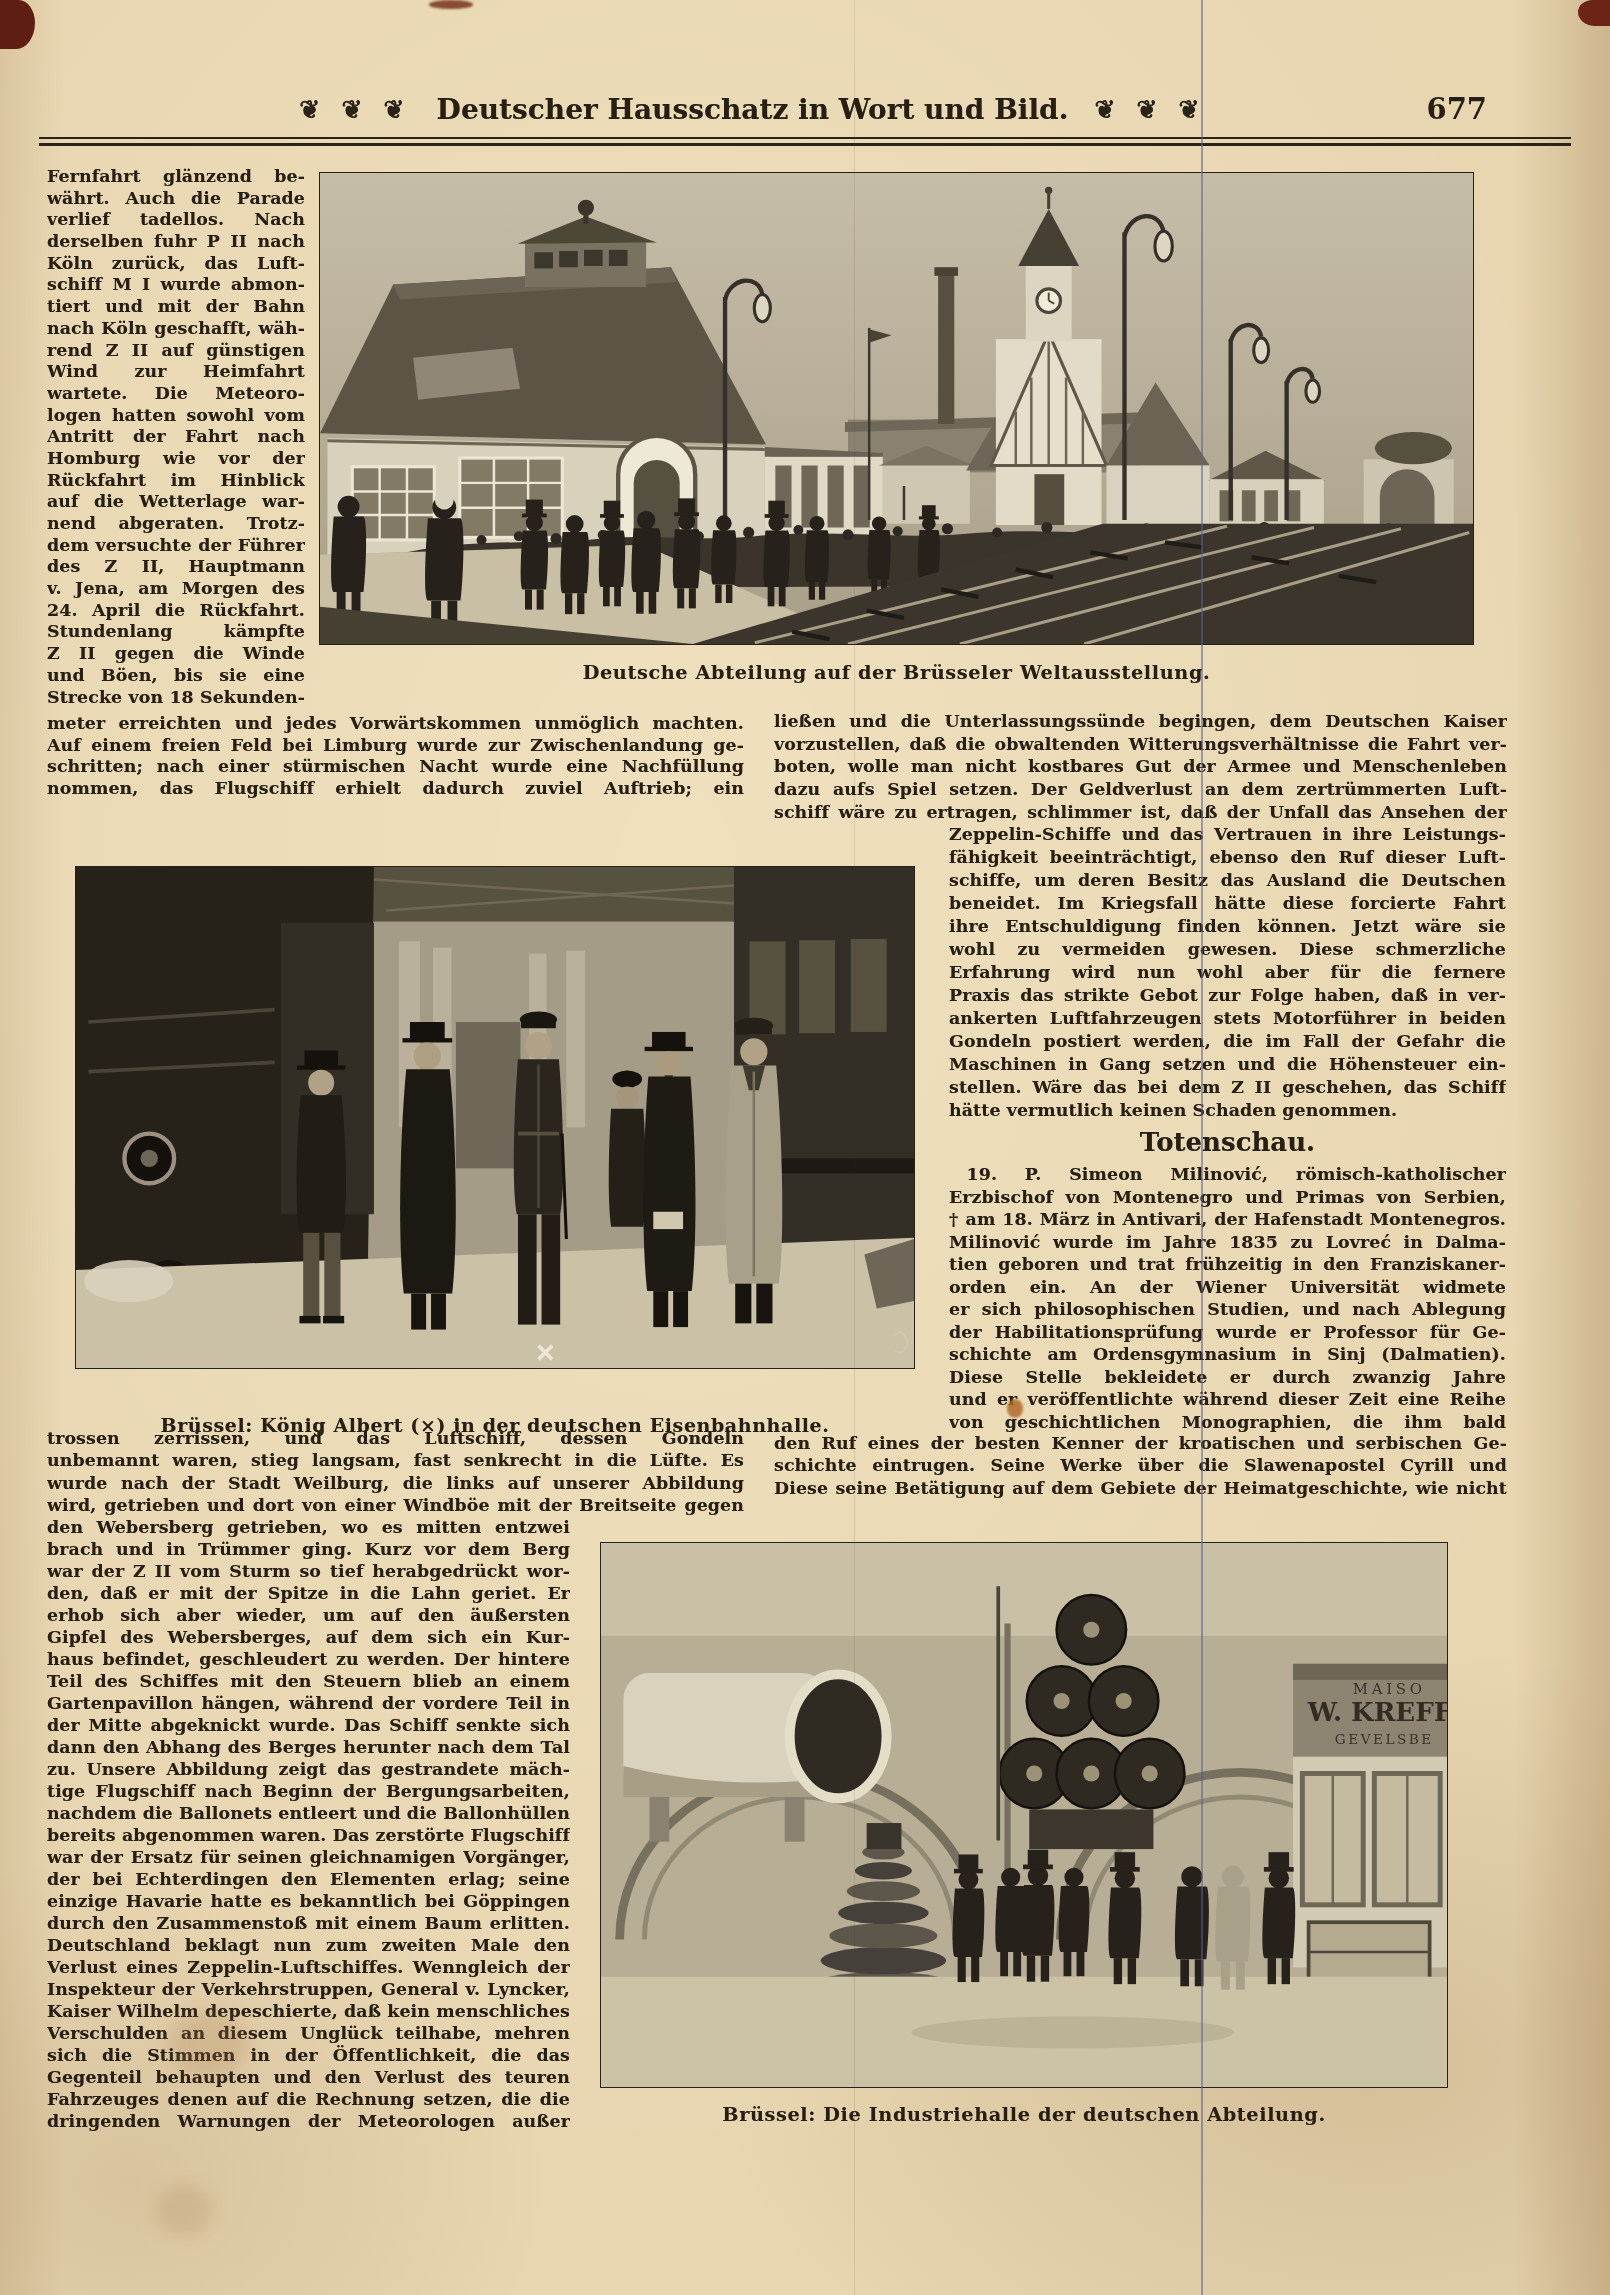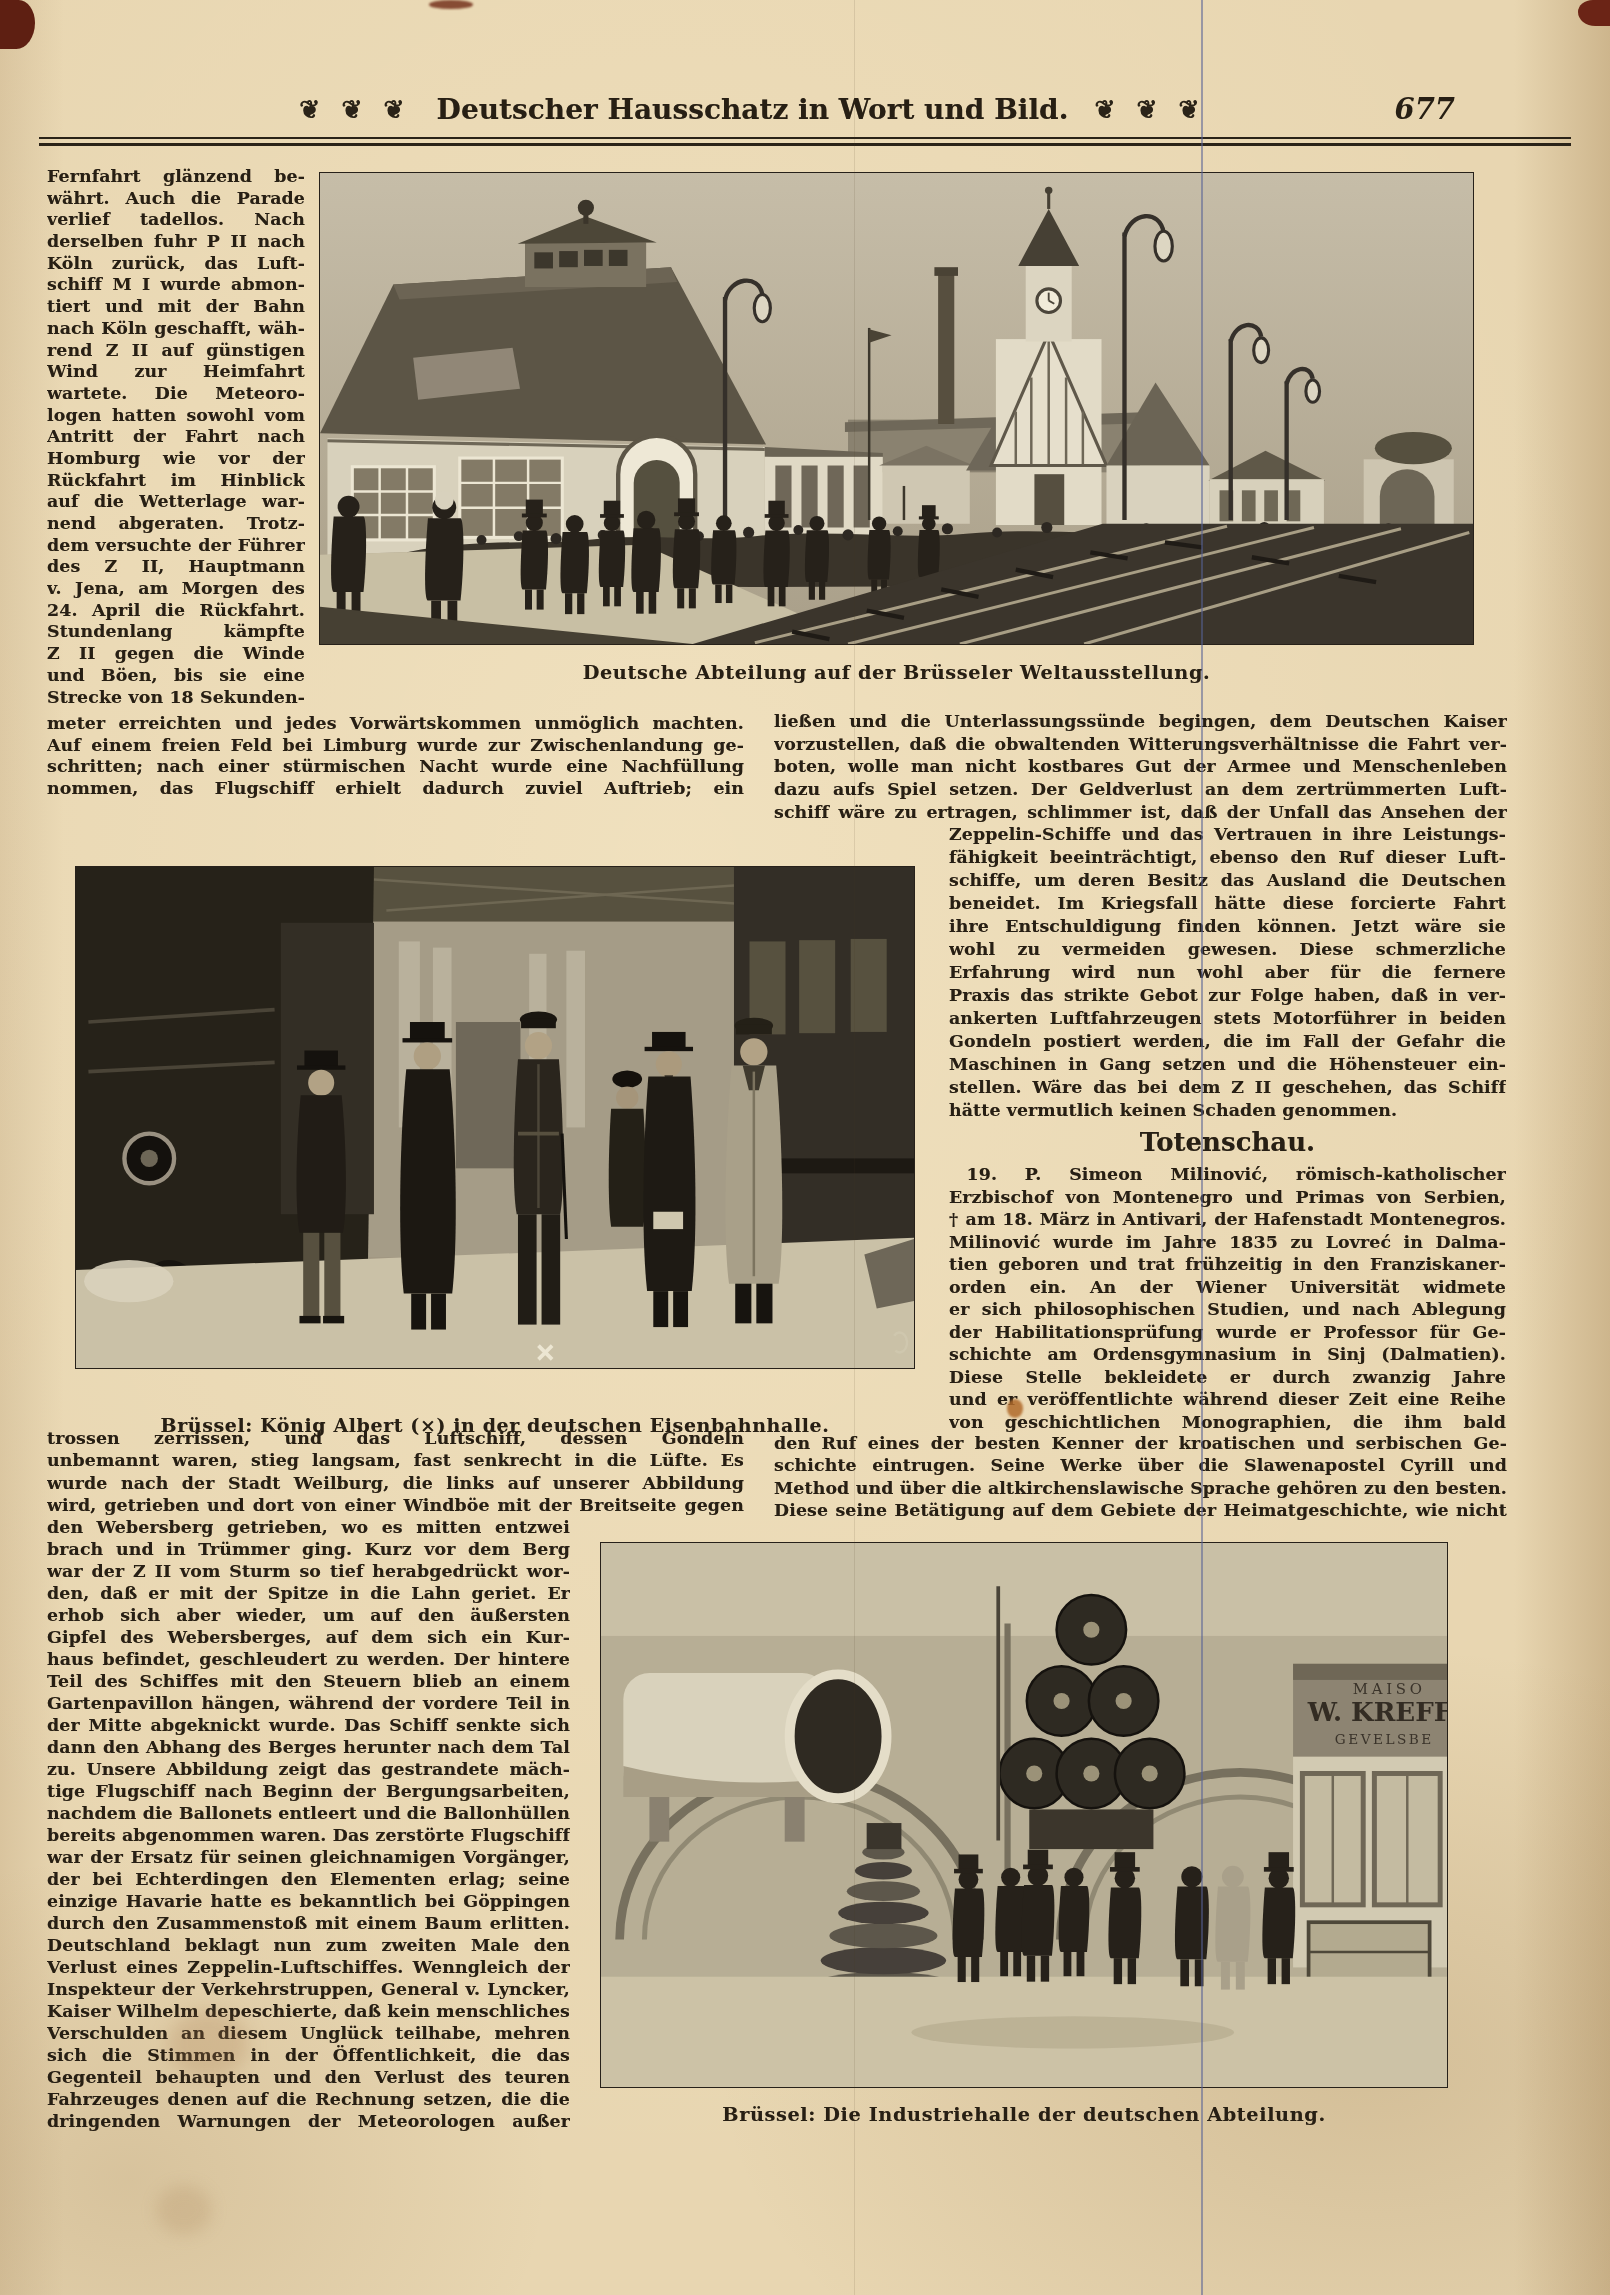--- a/index.html
+++ b/index.html
@@ -36,21 +36,21 @@
 </head>
 <body>
 
 <div class="page">
 
   <div class="header-row" style="left:205px;top:93px;width:1095px;">
     <span class="orn">❦ ❦ ❦</span>
     <span class="title">Deutscher Hausschatz in Wort und Bild.</span>
     <span class="orn">❦ ❦ ❦</span>
   </div>
-  <div class="pagenum" style="left:1362px;top:92px;width:93px;font-style:italic;">677</div>
+  <div class="pagenum" style="left:1394px;top:92px;width:93px;">677</div>
   <div class="rule" style="left:39px;top:137px;width:1532px;height:1.9px;"></div>
   <div class="rule" style="left:39px;top:143px;width:1532px;height:3.1px;"></div>
 
   <div class="block" style="left:47px;top:166px;width:258px;--lh:21.7px;font-size:17.4px;">
       <div class="tline">Fernfahrt glänzend be-</div>
       <div class="tline">währt. Auch die Parade</div>
       <div class="tline">verlief tadellos. Nach</div>
       <div class="tline">derselben fuhr P II nach</div>
       <div class="tline">Köln zurück, das Luft-</div>
       <div class="tline">schiff M I wurde abmon-</div>
@@ -119,21 +119,20 @@
       <div class="tline">der Habilitationsprüfung wurde er Professor für Ge-</div>
       <div class="tline">schichte am Ordensgymnasium in Sinj (Dalmatien).</div>
       <div class="tline">Diese Stelle bekleidete er durch zwanzig Jahre</div>
       <div class="tline">und er veröffentlichte während dieser Zeit eine Reihe</div>
       <div class="tline">von geschichtlichen Monographien, die ihm bald</div>
     </div>
 
   <div class="block" style="left:774px;top:1432px;width:733px;--lh:22.4px;font-size:17.4px;">
       <div class="tline">den Ruf eines der besten Kenner der kroatischen und serbischen Ge-</div>
       <div class="tline">schichte eintrugen. Seine Werke über die Slawenapostel Cyrill und</div>
-      <div class="tline">Method und über die altkirchenslawische Sprache gehören zu den besten.</div>
       <div class="tline">Diese seine Betätigung auf dem Gebiete der Heimatgeschichte, wie nicht</div>
     </div>
 
   <div class="block" style="left:47px;top:1427px;width:697px;--lh:22.4px;font-size:17.4px;">
       <div class="tline">trossen zerrissen, und das Luftschiff, dessen Gondeln unvorsichtigerweise</div>
       <div class="tline">unbemannt waren, stieg langsam, fast senkrecht in die Lüfte. Es</div>
       <div class="tline">wurde nach der Stadt Weilburg, die links auf unserer Abbildung sichtbar</div>
       <div class="tline">wird, getrieben und dort von einer Windböe mit der Breitseite gegen</div>
     </div>
 

